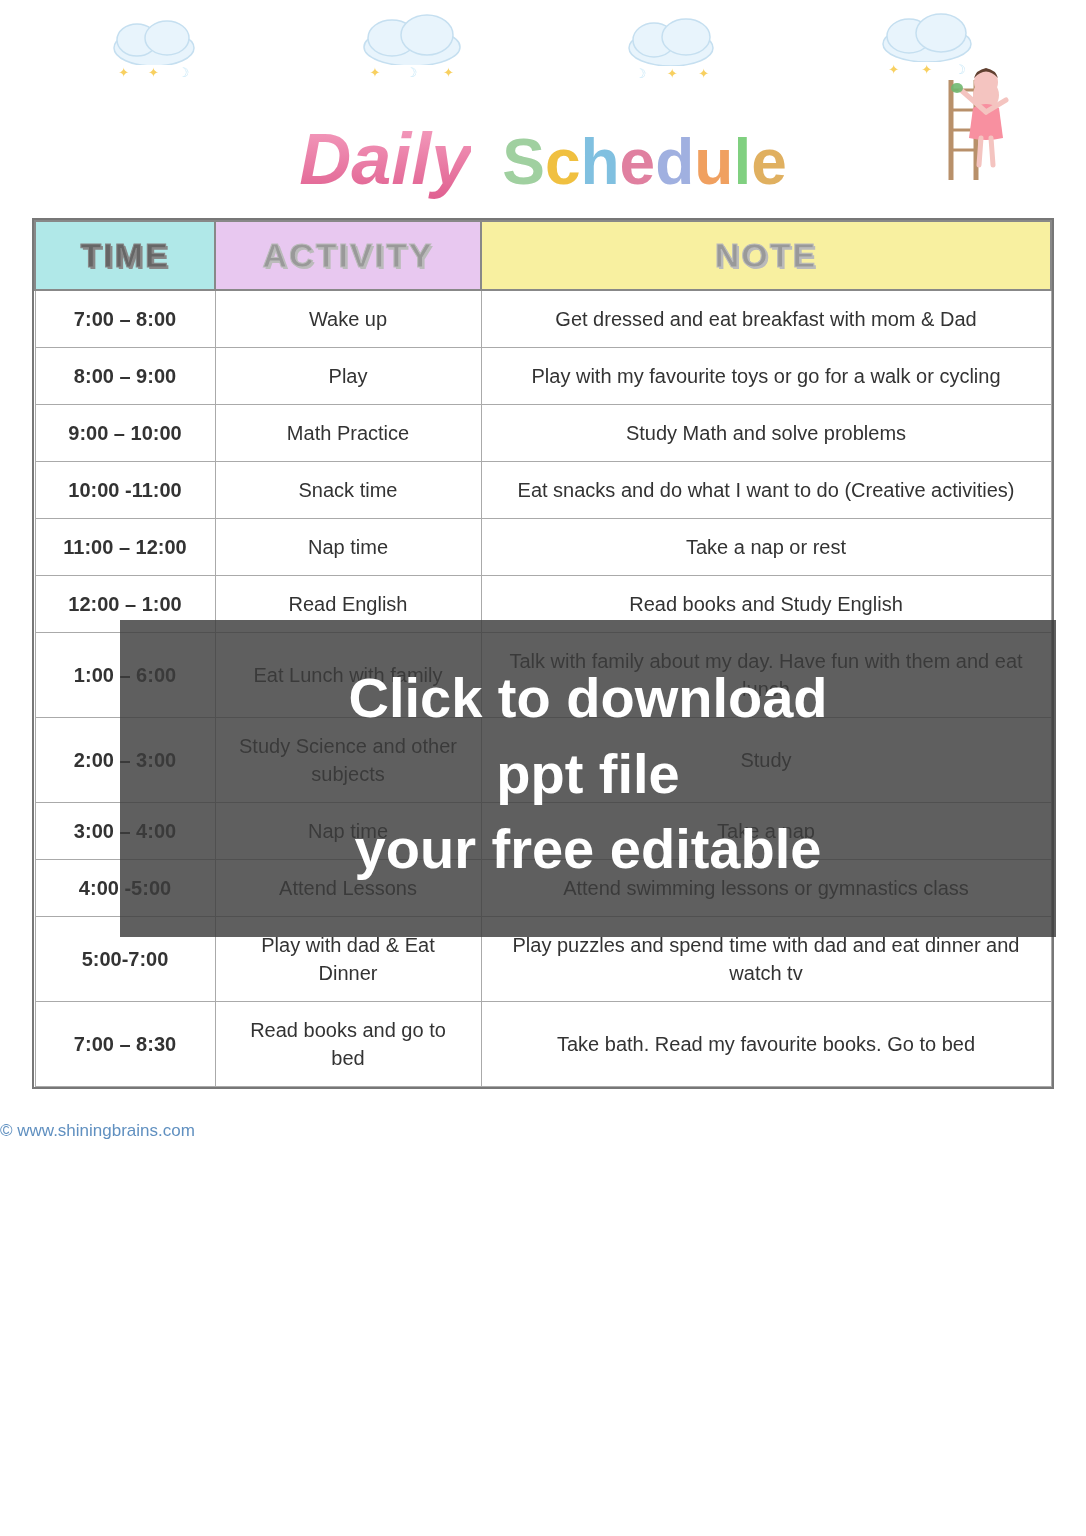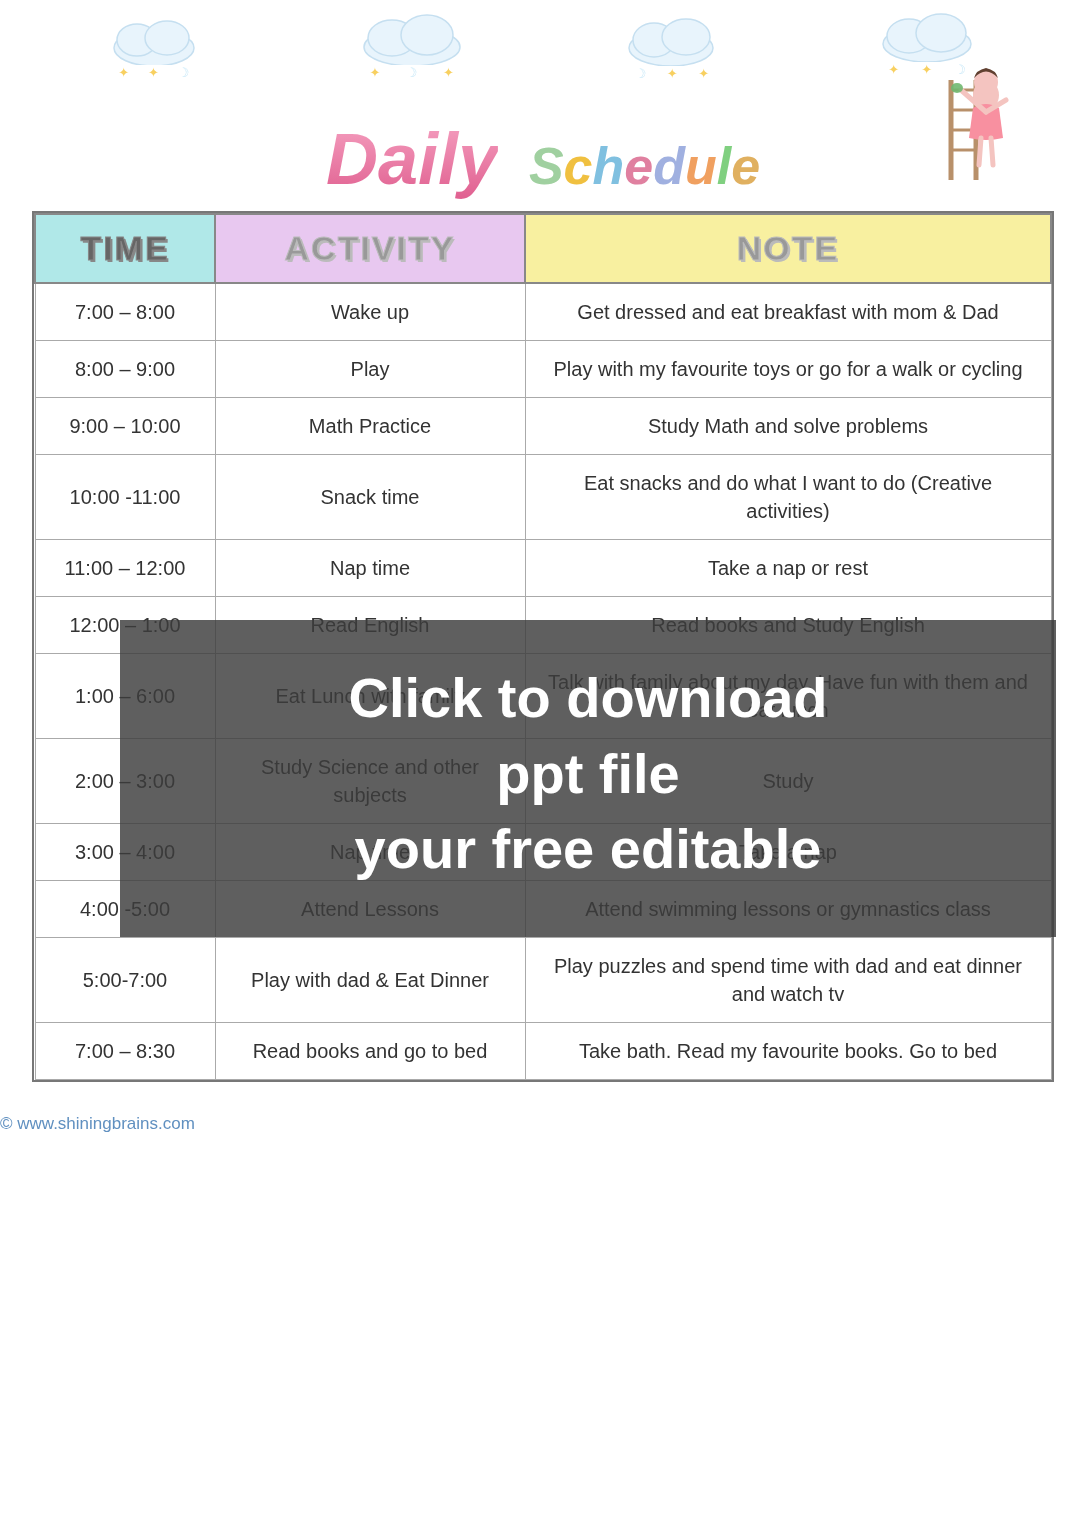--- a/index.html
+++ b/index.html
@@ -43,23 +43,22 @@
       font-size: 72px;
       font-weight: bold;
       font-style: italic;
       background: linear-gradient(to bottom, #f5a0c0, #e06090);
       -webkit-background-clip: text;
       -webkit-text-fill-color: transparent;
       display: inline;
     }
 
     .title-schedule {
-      font-size: 52px;
-      font-weight: bold;
-      font-style: italic;
+      font-size: 64px;
+      font-weight: bold;
       display: inline;
       margin-top: 25px;
     }
 
     .title-schedule span:nth-child(1) { color: #a0d0a0; }
     .title-schedule span:nth-child(2) { color: #f0c040; }
     .title-schedule span:nth-child(3) { color: #80c0e0; }
     .title-schedule span:nth-child(4) { color: #e080a0; }
     .title-schedule span:nth-child(5) { color: #a0b0e0; }
     .title-schedule span:nth-child(6) { color: #f0a060; }
@@ -70,21 +69,21 @@
     .girl-illustration {
       position: absolute;
       right: 65px;
       top: 20px;
       width: 90px;
       height: 160px;
     }
 
     
     .table-container {
-      margin: 1px 32px 20px 32px;
+      margin: 8px 32px 20px 32px;
       border: 2.5px solid #777;
     }
 
     table {
       width: 100%;
       border-collapse: collapse;
     }
 
     
     .header-row th {
@@ -100,21 +99,21 @@
       background: #b0e8e8;
       width: 180px;
       color: #666;
       font-family: 'Arial Black', sans-serif;
       text-shadow: 2px 2px 0 #888;
       -webkit-text-stroke: 1px #888;
     }
 
     .th-activity {
       background: #e8c8f0;
-      width: 310px;
+      width: 266px;
       color: #999;
       font-family: 'Arial Black', sans-serif;
       text-shadow: 2px 2px 0 #bbb;
       -webkit-text-stroke: 1px #bbb;
     }
 
     .th-note {
       background: #f8f0a0;
       color: #999;
       font-family: 'Arial Black', sans-serif;
@@ -128,21 +127,21 @@
       padding: 14px 16px;
       text-align: center;
       font-size: 20px;
       color: #333;
       vertical-align: middle;
       line-height: 1.4;
     }
 
     .td-time {
       font-size: 20px;
-      font-weight: normal;
+      font-weight: bold;
     }
 
     .td-activity {
       font-size: 20px;
     }
 
     .td-note {
       font-size: 20px;
     }
 

